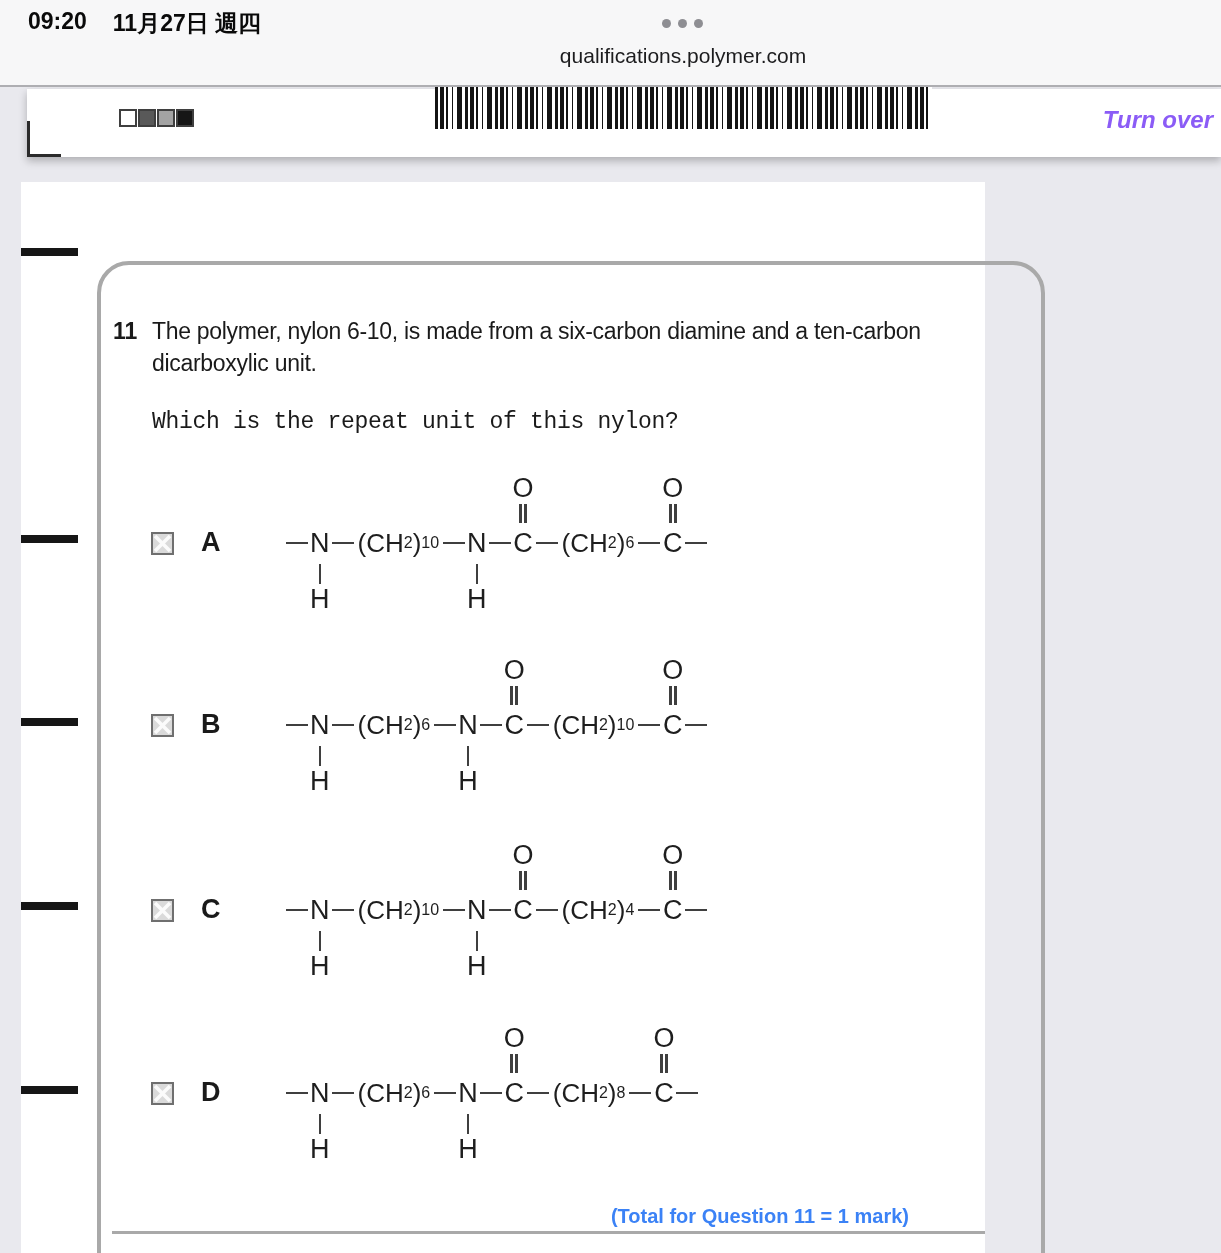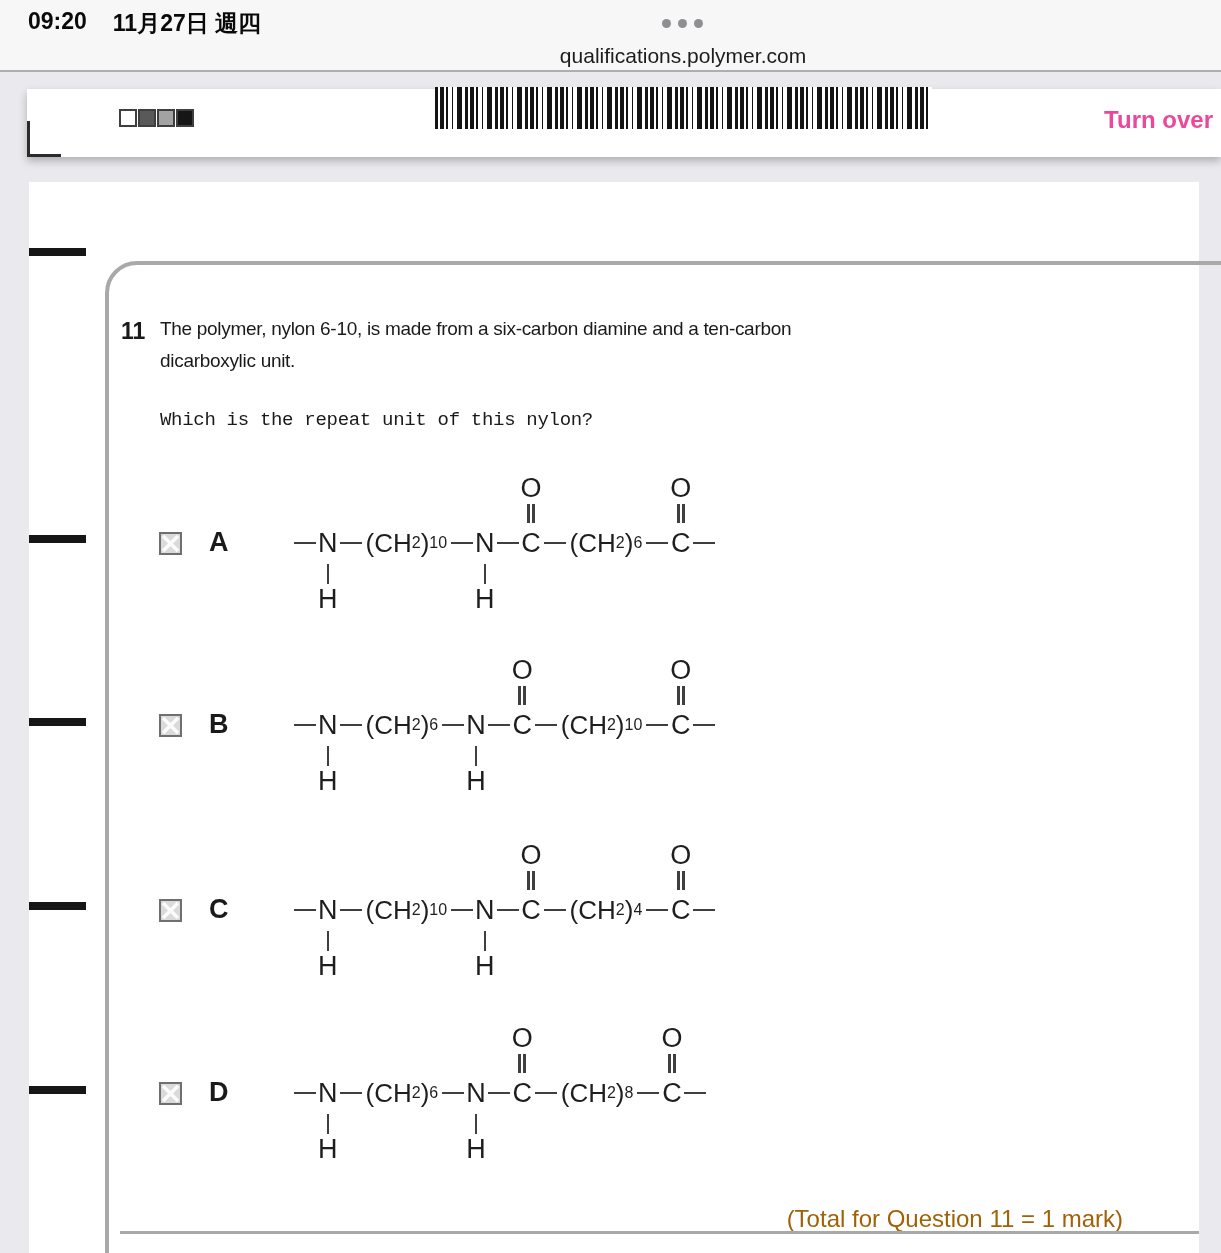--- a/index.html
+++ b/index.html
@@ -4,21 +4,21 @@
 <style>
   * { margin:0; padding:0; box-sizing:border-box; }
   html,body { background:#d8d8dd; }
   body { font-family:"Liberation Sans", sans-serif; }
   #screen {
     position:relative; width:1221px; height:1253px; overflow:hidden;
     background:#e9e9ee; margin:0 auto;
   }
   
   .chrome {
-    position:absolute; left:0; top:0; width:100%; height:72px;
+    position:absolute; left:0; top:0; width:100%; height:87px;
     background:#f7f7f8; border-bottom:2px solid #aeaeb2; z-index:5;
   }
   .status-left { position:absolute; left:28px; top:8px; font-size:23px; font-weight:600; color:#0a0a0a; display:flex; gap:26px; }
   .tab-dots { position:absolute; left:662px; top:19px; display:flex; gap:7px; cursor:pointer; }
   .tab-dots .dot { width:9px; height:9px; border-radius:50%; background:#8e8e93; }
   .url-text {
     position:absolute; left:683px; top:44px; transform:translateX(-50%);
     font-size:21px; color:#1c1c1e; white-space:nowrap;
   }
   
@@ -38,30 +38,30 @@
       #141414 5px 9px, #ffffff 9px 11px,
       #141414 11px 13px, #ffffff 13px 17px,
       #141414 17px 18px, #ffffff 18px 22px,
       #141414 22px 27px, #ffffff 27px 30px);
   }
   .barcode-text {
     position:absolute; left:408px; top:40px; width:497px; text-align:center;
     font-family:"DejaVu Sans Mono", monospace; font-size:19px; letter-spacing:9px;
     color:#1a1a1a; white-space:nowrap;
   }
-  .turn-over { position:absolute; right:8px; top:17px; font-size:24px; font-weight:bold; color:#ec4899; }
+  .turn-over { position:absolute; right:8px; top:17px; font-size:24px; font-weight:bold; font-style:italic; color:#8b5cf6; }
   
-  .page2 { position:absolute; left:29px; top:182px; width:1170px; height:1071px; background:#ffffff; z-index:1; }
+  .page2 { position:absolute; left:21px; top:182px; width:964px; height:1071px; background:#ffffff; z-index:1; }
   .margin-dash { position:absolute; left:0; width:57px; height:8px; background:#161616; }
   .frame {
     position:absolute; left:76px; top:79px; right:-60px; bottom:-60px;
     border:4px solid #a9a9a9; border-radius:32px;
   }
   .qnum  { position:absolute; left:92px;  top:136px; font-size:23px; font-weight:bold; color:#1a1a1a; }
-  .qline { position:absolute; left:131px; font-size:19px; letter-spacing:-0.3px; color:#1a1a1a; white-space:nowrap; }
+  .qline { position:absolute; left:131px; font-size:23px; letter-spacing:-0.3px; color:#1a1a1a; white-space:nowrap; }
   .l1 { top:136px; } .l2 { top:168px; } .prompt { top:227px;font-family:Liberation Mono, monospace; }
   
   .option-row { position:absolute; left:130px; width:680px; height:152px; }
   .checkbox {
     position:absolute; left:0; top:65px; width:23px; height:23px;
     background:#dadada; border:2px solid #6f6f6f; cursor:pointer;
     display:flex; align-items:center; justify-content:center;
   }
   .opt-label { position:absolute; left:50px; top:60px; font-size:27px; font-weight:bold; color:#1a1a1a; }
   .structure { position:absolute; left:133px; top:0; display:flex; height:152px; }
@@ -71,21 +71,21 @@
   .bond .hline { width:100%; height:2px; background:#3f3f3f; }
   .atom { font-size:27px; color:#1e1e1e; line-height:1; }
   .nbot { display:flex; flex-direction:column; align-items:center; }
   .nbot .vline { width:2px; height:20px; background:#3f3f3f; margin-top:3px; }
   .nbot .atom { margin-top:2px; }
   .ctop { display:flex; flex-direction:column; align-items:center; justify-content:flex-end; }
   .dbond { width:8px; height:19px; border-left:3px solid #3f3f3f; border-right:3px solid #3f3f3f; margin:2px 0 2px; }
   .group { font-size:26px; color:#1e1e1e; white-space:nowrap; padding:0 2px; }
   .group sub { font-size:16px; }
   
-  .total { position:absolute; right:76px; top:1023px; font-size:24px; font-weight:normal; color:#a16207; white-space:nowrap; }
+  .total { position:absolute; right:76px; top:1023px; font-size:20px; font-weight:bold; color:#3b82f6; white-space:nowrap; }
   .sep   { position:absolute; left:91px; right:0; top:1049px; height:3px; background:#a9a9a9; }
 </style>
 </head>
 <body>
 
 <div id="screen">
 
   <div class="chrome">
     <div class="status-left">
       <span>09:20</span>

